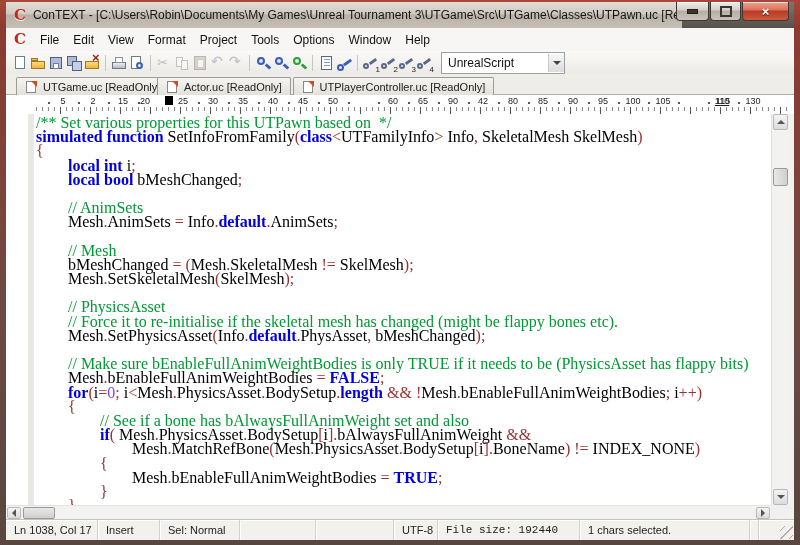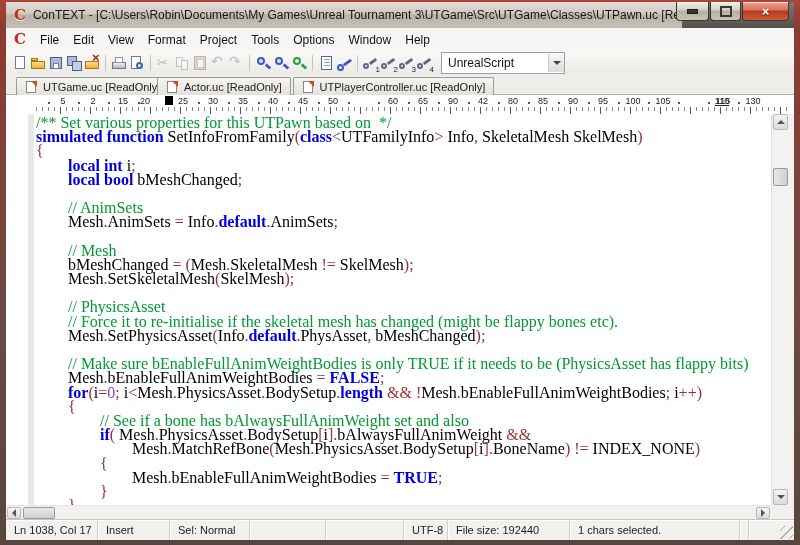--- a/index.html
+++ b/index.html
@@ -323,25 +323,25 @@
         </div>
       <div class="sb-thumb"></div>
       <div class="sb-btn right">
           <span class="tri-right"></span>
         </div>
     </div>
     <div id="sbcorner"></div>
 
     <div id="statusbar">
       <div class="sp" style="width: 92px;">Ln 1038, Col 17</div>
-        <div class="sp" style="width: 72px;">Insert</div>
+        <div class="sp" style="width: 62px;">Insert</div>
         <div class="sp" style="width: 80px;">Sel: Normal</div>
         <div class="sp" style="width: 76px;"></div>
         <div class="sp" style="width: 78px;"></div>
         <div class="sp" style="width: 44px;">UTF-8</div>
-        <div class="sp" style="width: 122px;">File size: 192440</div>
+        <div class="sp" style="width: 142px; font-family: Liberation Mono, monospace;">File size: 192440</div>
         <div class="sp" style="width: 170px;">1 chars selected.</div>
         <div class="sp"></div>
         <div id="grip"></div>
     </div>
 
   </div>
 </div>
 
 </body></html>

